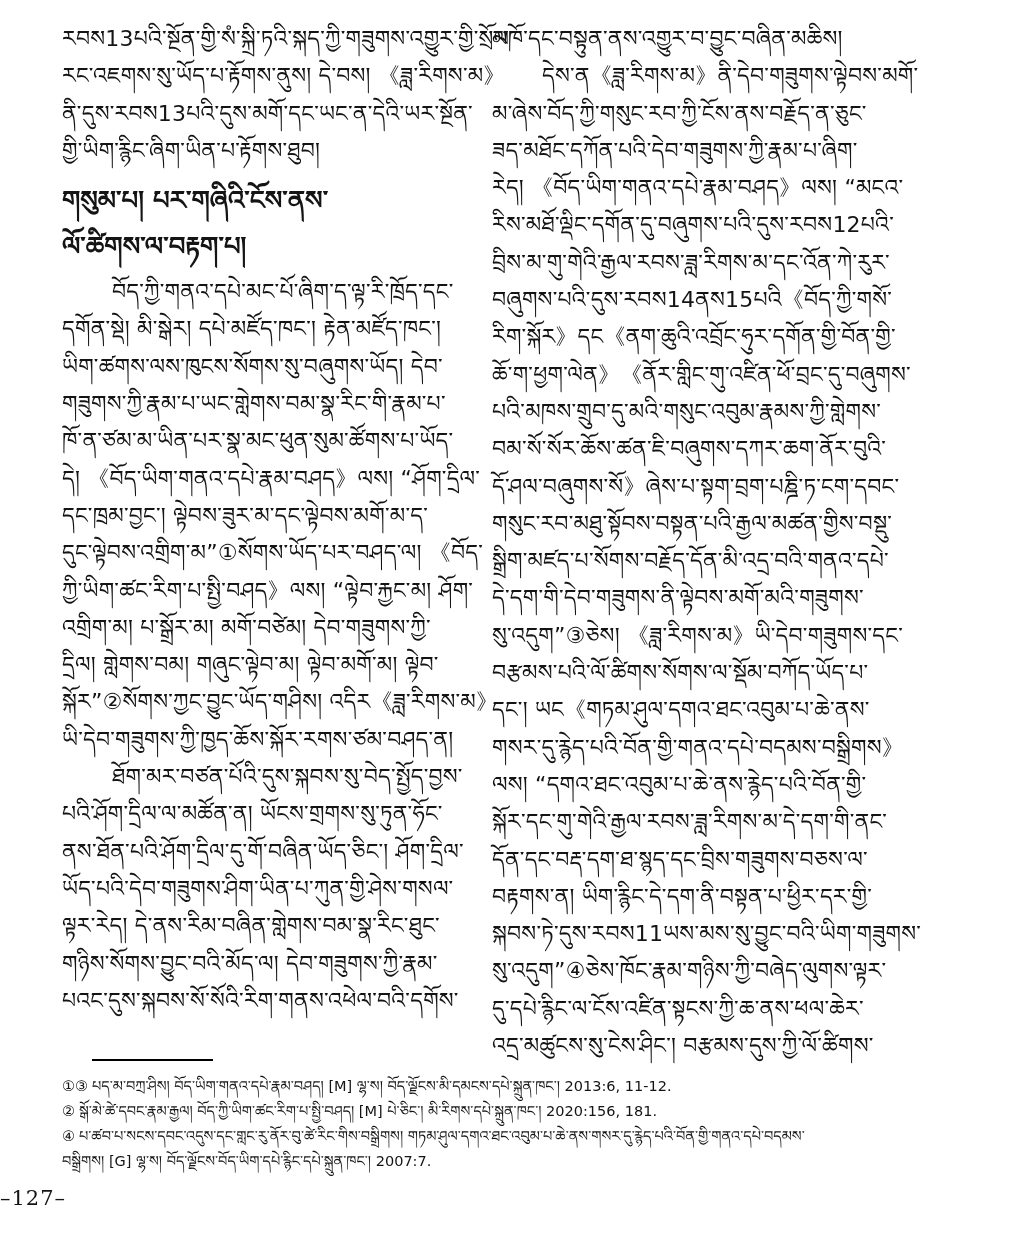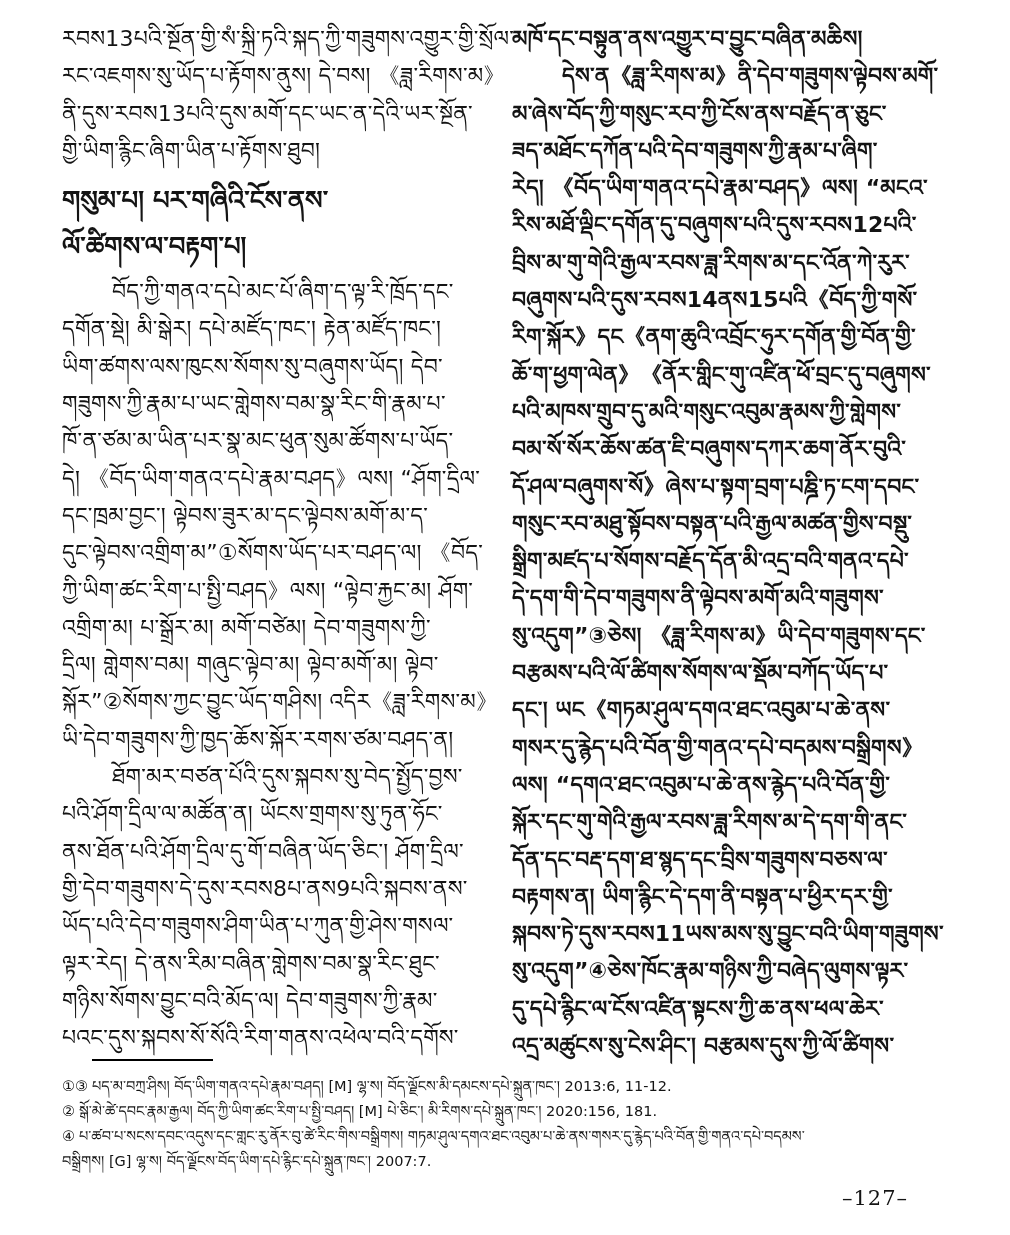--- a/index.html
+++ b/index.html
@@ -7,21 +7,21 @@
     position:relative;
     width:1010px;height:1235px;
     margin:0 auto;
     background:#ffffff;
     color:#141414;
     font-family:"DejaVu Sans",sans-serif;
     overflow:hidden;
   }
   .column{position:absolute;top:20px;}
   #col-left{left:62px;width:438px;}
-  #col-right{left:512px;width:444px;font-weight:bold;}
+  #col-right{left:492px;width:444px;}
   .para-block{margin:0;}
   .line{
     height:37.3px;
     font-size:22px;
     line-height:37.3px;
     white-space:nowrap;
     overflow:visible;
     letter-spacing:0.2px;
   }
   .indent{text-indent:50px;}
@@ -42,21 +42,21 @@
   .fn-line{
     font-size:14.5px;
     height:25px;
     line-height:25px;
     white-space:nowrap;
     overflow:visible;
   }
   .fn-marker{margin-right:4px;}
   .page-number{
     position:absolute;top:1186px;left:0;width:908px;
-    text-align:right;
+    text-align:left;
     font-size:21px;
     font-family:"DejaVu Serif","Liberation Serif",serif;
     letter-spacing:1px;
   }
 </style>
 </head>
 <body>
 
 <div class="page">
   <div class="column" id="col-left">
@@ -82,21 +82,20 @@
         <div class="line">ཀྱི་ཡིག་ཚང་རིག་པ་སྤྱི་བཤད》ལས། “ལྟེབ་རྐྱང་མ། ཤོག་</div>
         <div class="line">འགྲིག་མ། པ་སྒྲོར་མ། མགོ་བཙེམ། དེབ་གཟུགས་ཀྱི་</div>
         <div class="line">དྲིལ། གླེགས་བམ། གཞུང་ལྟེབ་མ། ལྟེབ་མགོ་མ། ལྟེབ་</div>
         <div class="line">སྐོར”②སོགས་ཀྱང་བྱུང་ཡོད་གཤིས། འདིར《ཟླ་རིགས་མ》</div>
         <div class="line">ཡི་དེབ་གཟུགས་ཀྱི་ཁྱད་ཆོས་སྐོར་རགས་ཙམ་བཤད་ན།</div>
       </div>
       <div class="para-block">
         <div class="line indent">ཐོག་མར་བཙན་པོའི་དུས་སྐབས་སུ་བེད་སྤྱོད་བྱས་</div>
         <div class="line">པའི་ཤོག་དྲིལ་ལ་མཚོན་ན། ཡོངས་གྲགས་སུ་ཏུན་ཧོང་</div>
         <div class="line">ནས་ཐོན་པའི་ཤོག་དྲིལ་དུ་གོ་བཞིན་ཡོད་ཅིང་། ཤོག་དྲིལ་</div>
-        <div class="line">གྱི་དེབ་གཟུགས་དེ་དུས་རབས8པ་ནས9པའི་སྐབས་ནས་</div>
         <div class="line">ཡོད་པའི་དེབ་གཟུགས་ཤིག་ཡིན་པ་ཀུན་གྱི་ཤེས་གསལ་</div>
         <div class="line">ལྟར་རེད། དེ་ནས་རིམ་བཞིན་གླེགས་བམ་སྣ་རིང་ཐུང་</div>
         <div class="line">གཉིས་སོགས་བྱུང་བའི་མོད་ལ། དེབ་གཟུགས་ཀྱི་རྣམ་</div>
         <div class="line">པའང་དུས་སྐབས་སོ་སོའི་རིག་གནས་འཕེལ་བའི་དགོས་</div>
       </div>
     </div>
   <div class="column" id="col-right">
       <div class="para-block">
         <div class="line">མཁོ་དང་བསྟུན་ནས་འགྱུར་བ་བྱུང་བཞིན་མཆིས།</div>
       </div>

